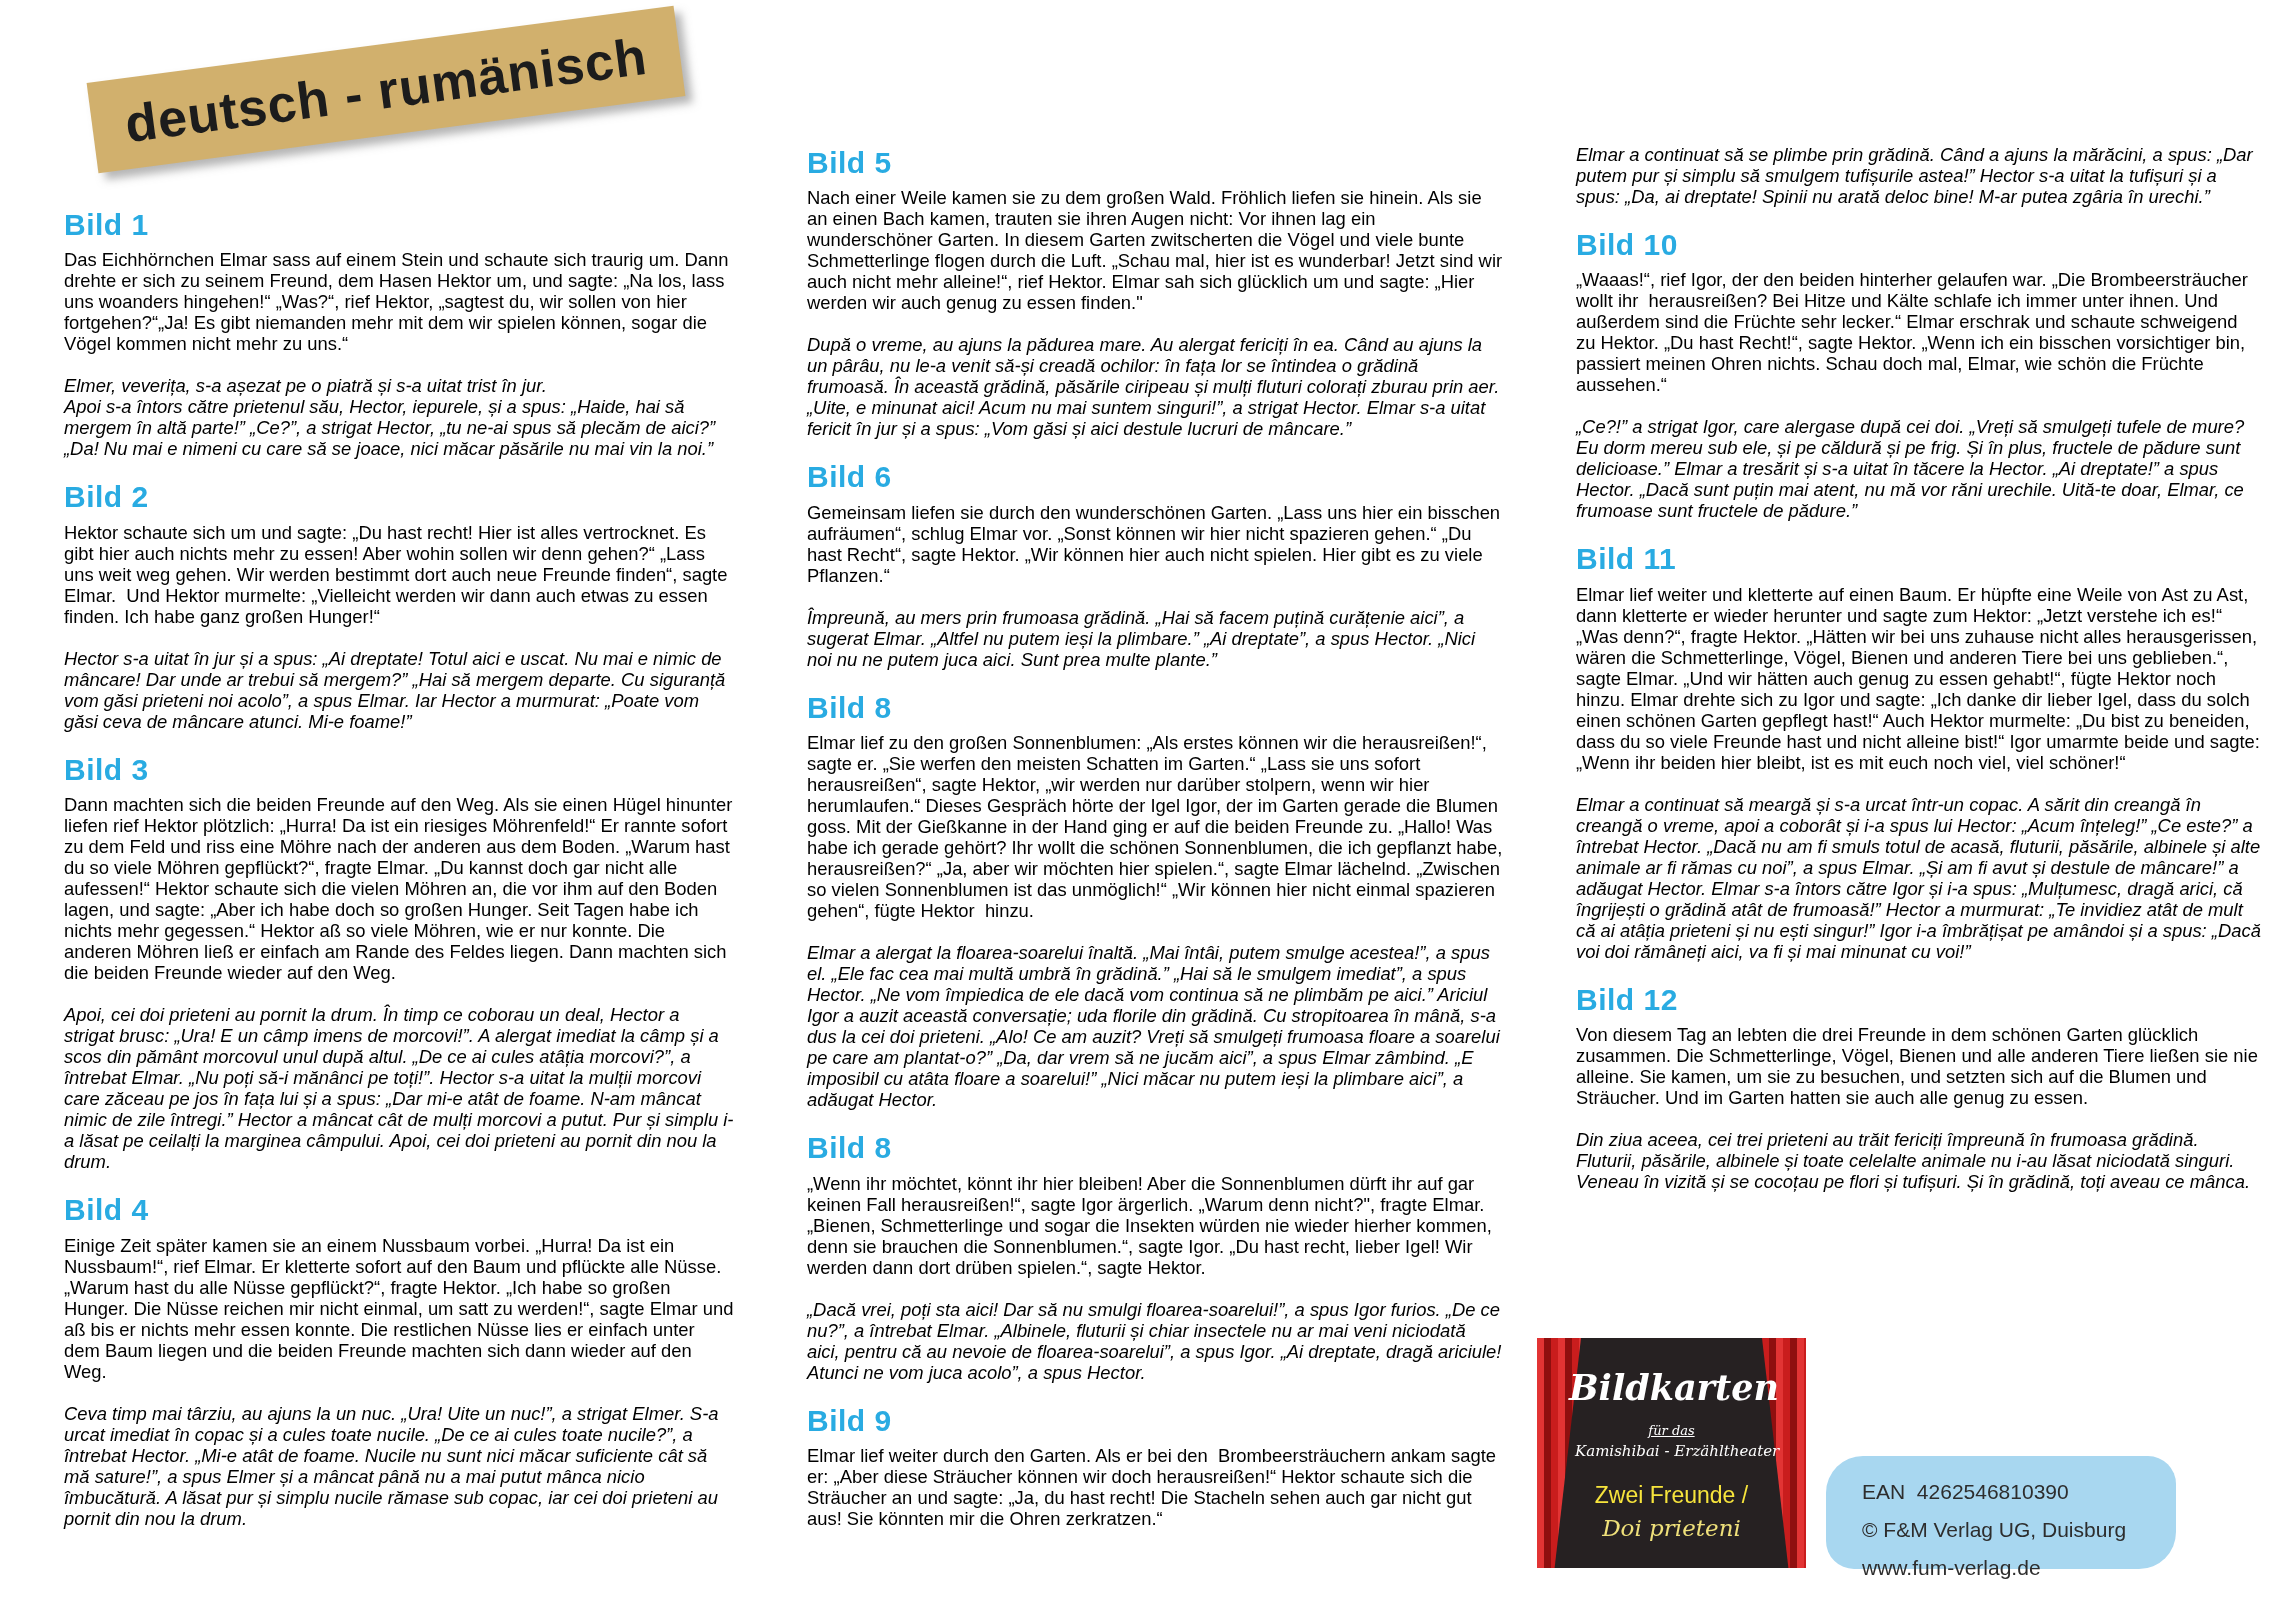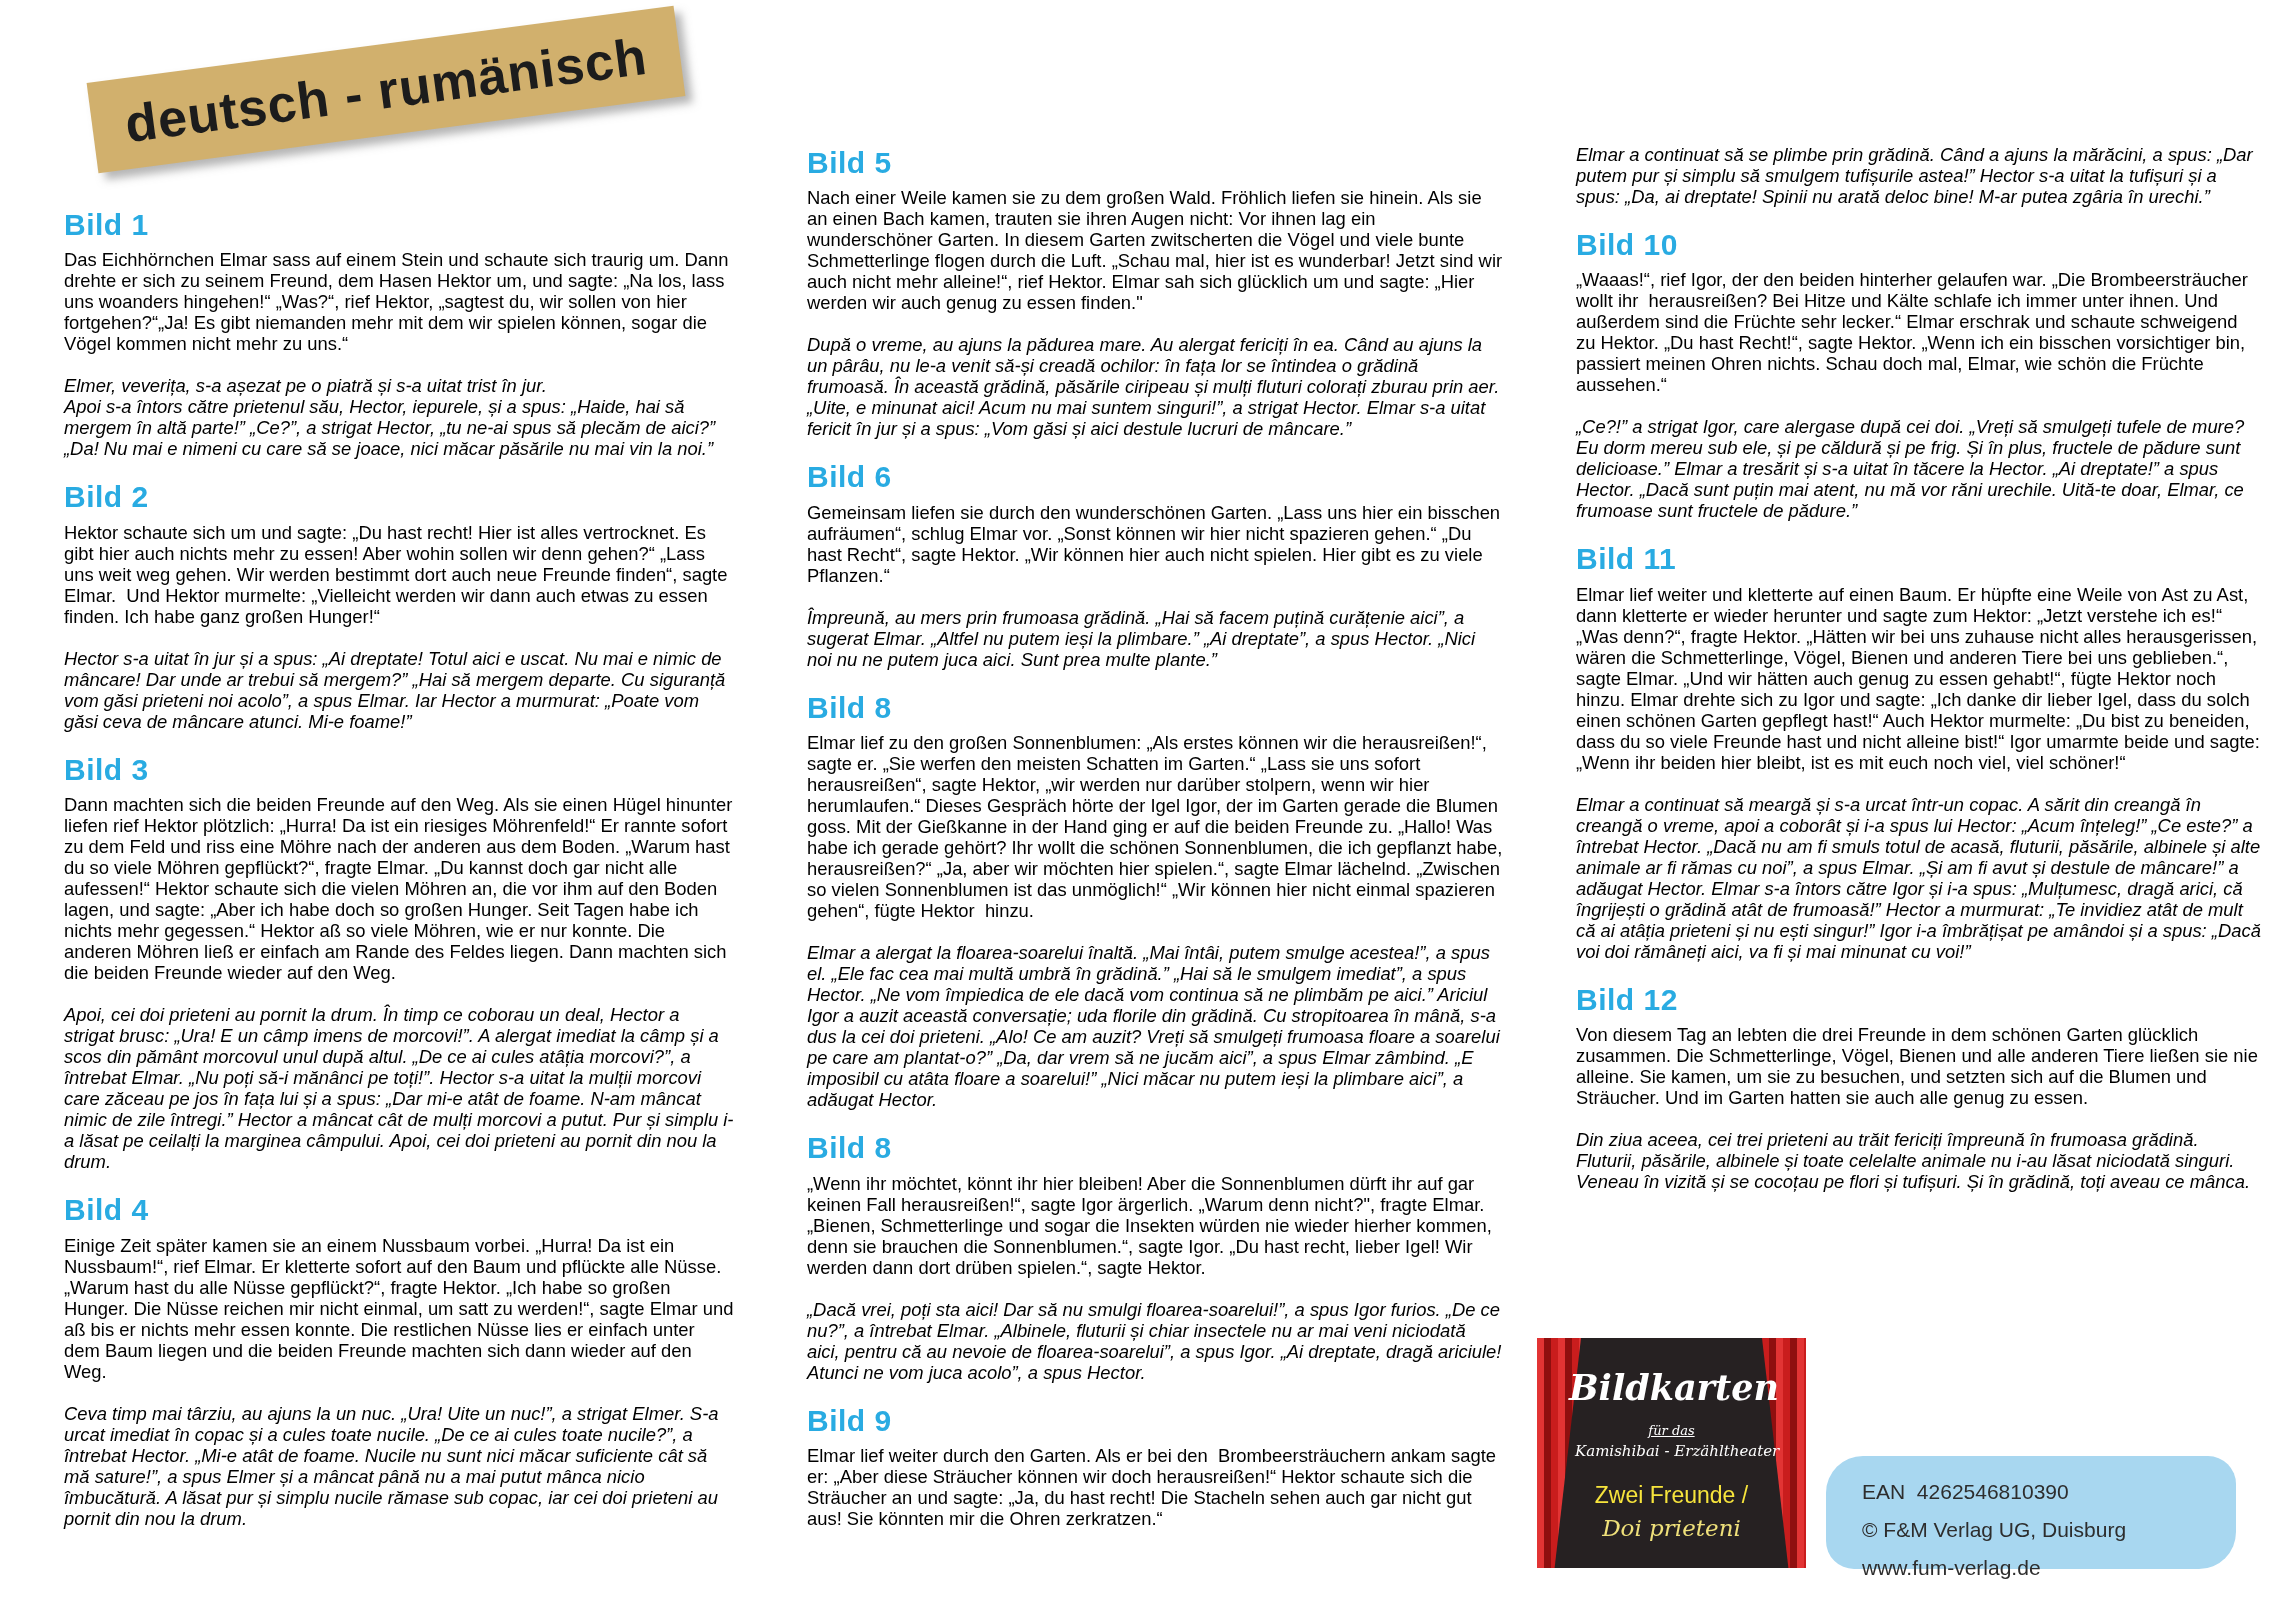--- a/index.html
+++ b/index.html
@@ -66,21 +66,21 @@
     margin-top:28.5px;font-size:35px;
     font-family:"DejaVu Serif",serif;font-style:italic;font-weight:bold;
   }
   .badge-sub1{margin-top:15.7px;font-size:13px;font-family:"DejaVu Serif",serif;font-style:italic;text-decoration:underline;}
   .badge-sub2{margin-top:3.7px;font-size:15px;font-family:"DejaVu Serif",serif;font-style:italic;white-space:nowrap;padding-left:6px;}
   .badge-de{margin-top:22px;font-size:23px;font-weight:normal;color:#f7e43c;}
   .badge-ro{margin-top:6.4px;font-size:23px;color:#efe07a;font-family:"DejaVu Serif",serif;font-style:italic;}
 
   
   .ean{
-    position:absolute;left:1826px;top:1456px;width:410px;height:113px;
+    position:absolute;left:1826px;top:1456px;width:350px;height:113px;
     background:#a8d7f0;border-radius:37px 28px 37px 28px;
     color:#2d2d2d;
   }
   .ean-inner{padding:16.6px 0 0 36px;font-size:21px;line-height:38px;}
   .ean-line{white-space:pre-wrap;}
 </style>
 </head>
 <body>
 
 <div id="page">

